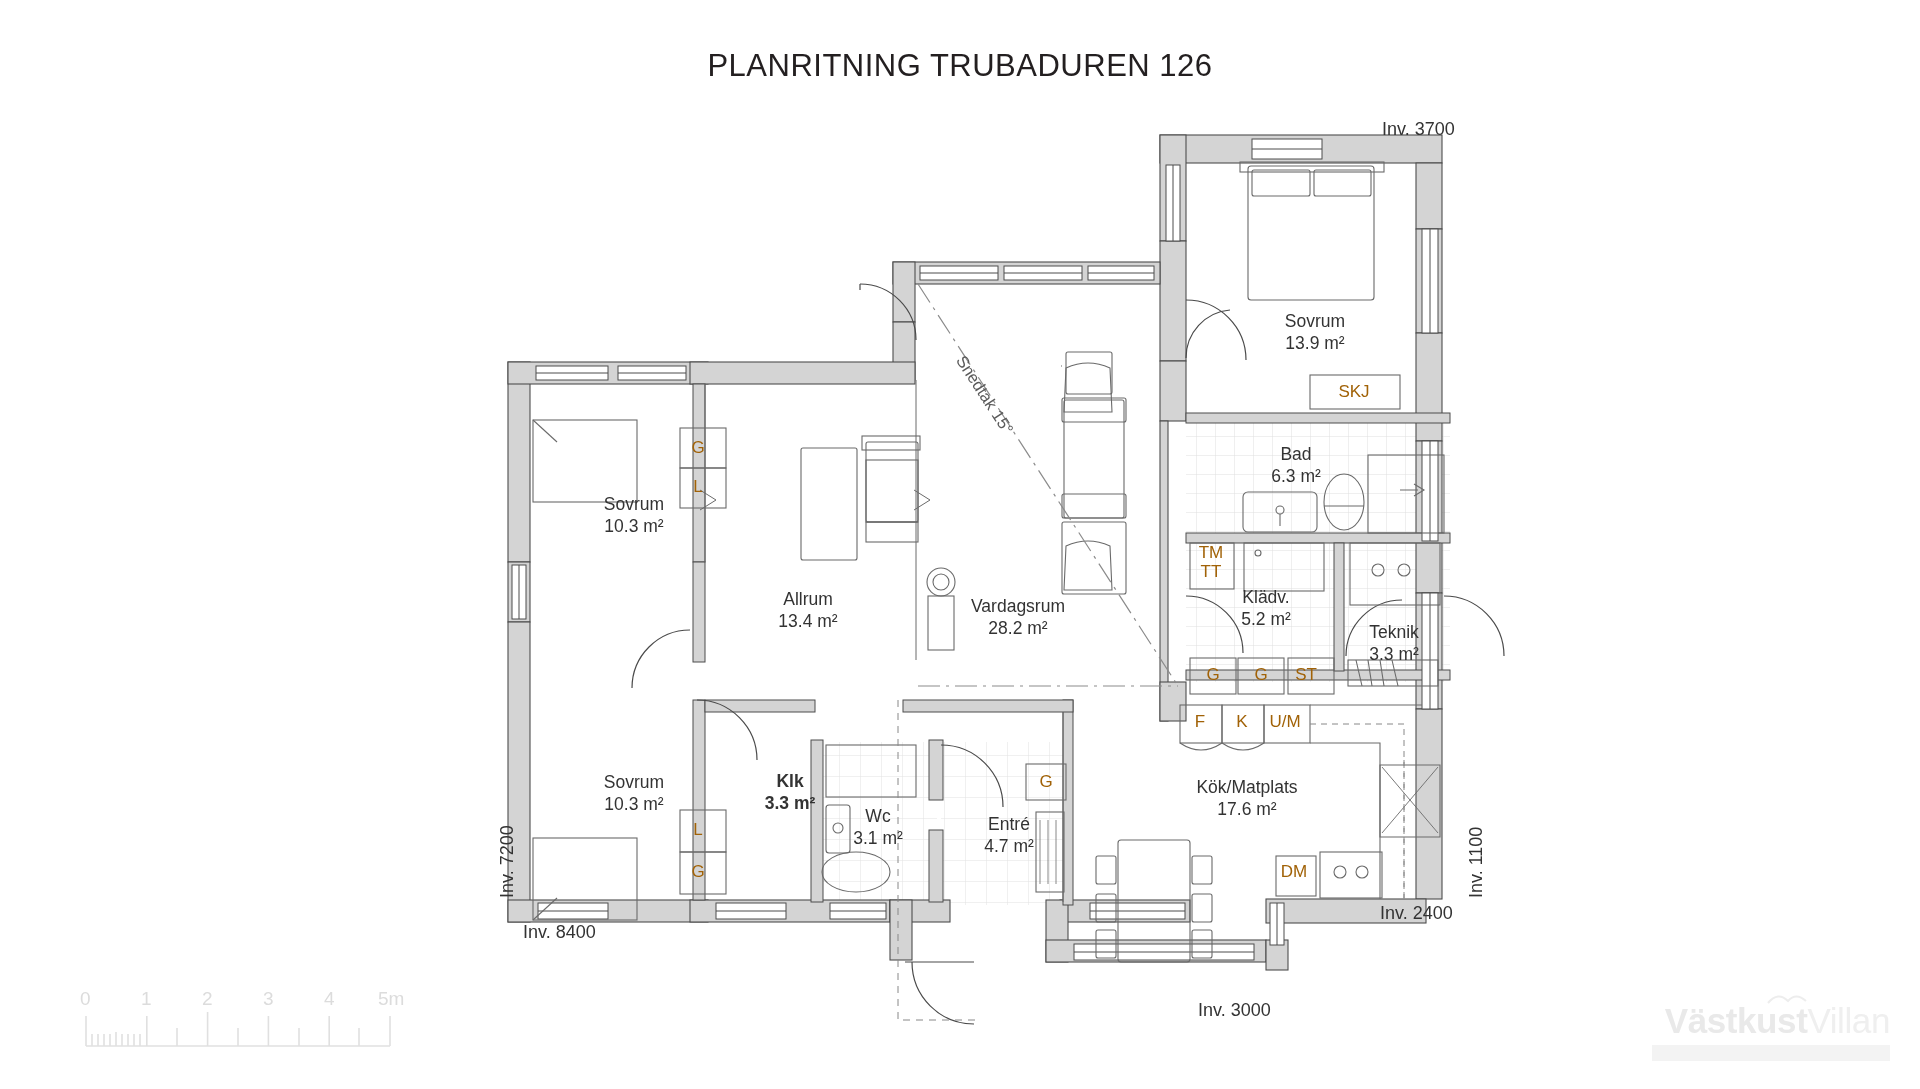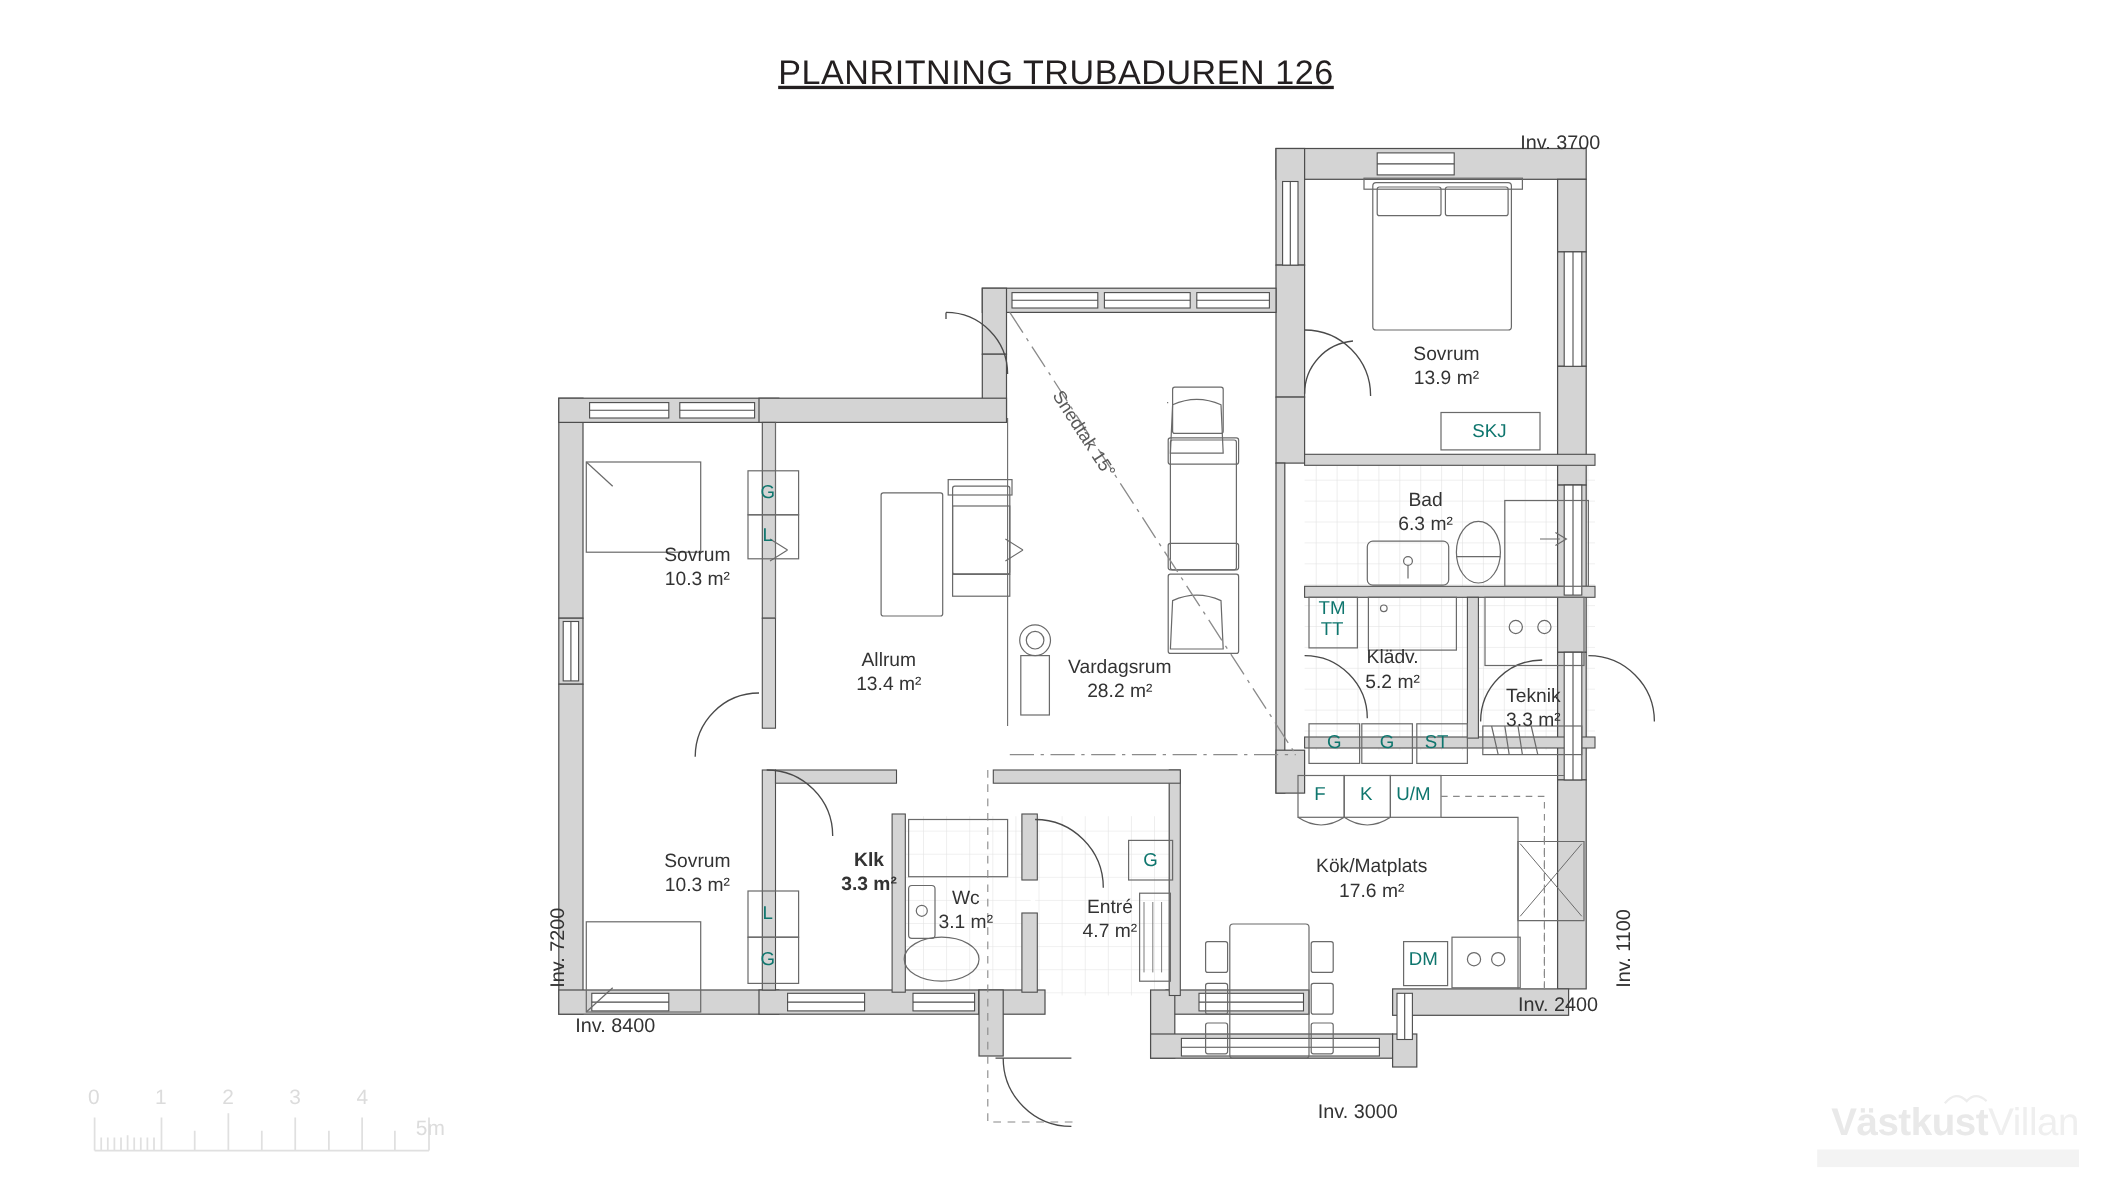--- a/index.html
+++ b/index.html
@@ -4,27 +4,27 @@
 <title>Planritning</title>
 <style>
   html,body{margin:0;padding:0;background:#ffffff;}
   body{
     width:1920px;height:1089px;position:relative;overflow:hidden;
     font-family:"Liberation Sans","DejaVu Sans",sans-serif;
     color:#2b2b2b;
   }
   #plan-title{
     position:absolute;left:0;top:48px;width:1920px;text-align:center;
-    font-size:31px;font-weight:400;letter-spacing:.5px;color:#231f20;text-decoration:underline;
+    font-size:31px;font-weight:400;letter-spacing:.5px;color:#231f20;
   }
   #canvas{position:absolute;left:0;top:0;width:1920px;height:1089px;}
   .lbl{position:absolute;text-align:center;line-height:1.28;color:#333;white-space:nowrap;}
   .rname{font-size:17.5px;}
   .rarea{font-size:17.5px;}
-  .small-lbl{position:absolute;font-size:17px;color:#0f766e;text-align:center;white-space:nowrap;}
+  .small-lbl{position:absolute;font-size:17px;color:#a16207;text-align:center;white-space:nowrap;}
   .dim{position:absolute;font-size:18px;color:#333;white-space:nowrap;}
   .dim.rot{transform-origin:0 0;}
   .snedtak{
     position:absolute;font-size:16.5px;color:#5a5a5a;white-space:nowrap;
     transform-origin:0 0;
   }
   
   #scalebar{position:absolute;left:78px;top:988px;width:345px;height:92px;}
   #scalebar .num{position:absolute;font-size:19px;color:#dcdcdc;}
   #logo{position:absolute;right:30px;bottom:28px;text-align:right;}
@@ -396,21 +396,21 @@
       <path d="M8 28 V58 M68.8 28 V58 M129.6 24 V58 M190.4 28 V58 M251.2 28 V58 M312 28 V58"></path>
       <path d="M99 40 V58 M160 40 V58 M221 40 V58 M281 40 V58"></path>
       <path d="M14 46 V58 M20 46 V58 M26 46 V58 M32 46 V58 M38 44 V58 M44 46 V58 M50 46 V58 M56 46 V58 M62 46 V58"></path>
     </g>
   </svg>
   <span class="num" style="left:2px;top:0;">0</span>
   <span class="num" style="left:63px;top:0;">1</span>
   <span class="num" style="left:124px;top:0;">2</span>
   <span class="num" style="left:185px;top:0;">3</span>
   <span class="num" style="left:246px;top:0;">4</span>
-  <span class="num" style="left:300px;top:0;margin-top:28px;">5m</span>
+  <span class="num" style="left:300px;top:0;">5m</span>
 </div>
 
 <div id="logo">
   <svg width="60" height="22" viewBox="0 0 60 22" style="position:absolute;right:66px;top:-14px;">
     <path d="M4 14 q10 -12 20 -2 q8 -9 18 0" fill="none" stroke="#ededed" stroke-width="2"></path>
   </svg>
   <div class="wordmark">
     <span class="b">Västkust</span><span class="t">Villan</span>
   </div>
   <div class="bar"></div>

